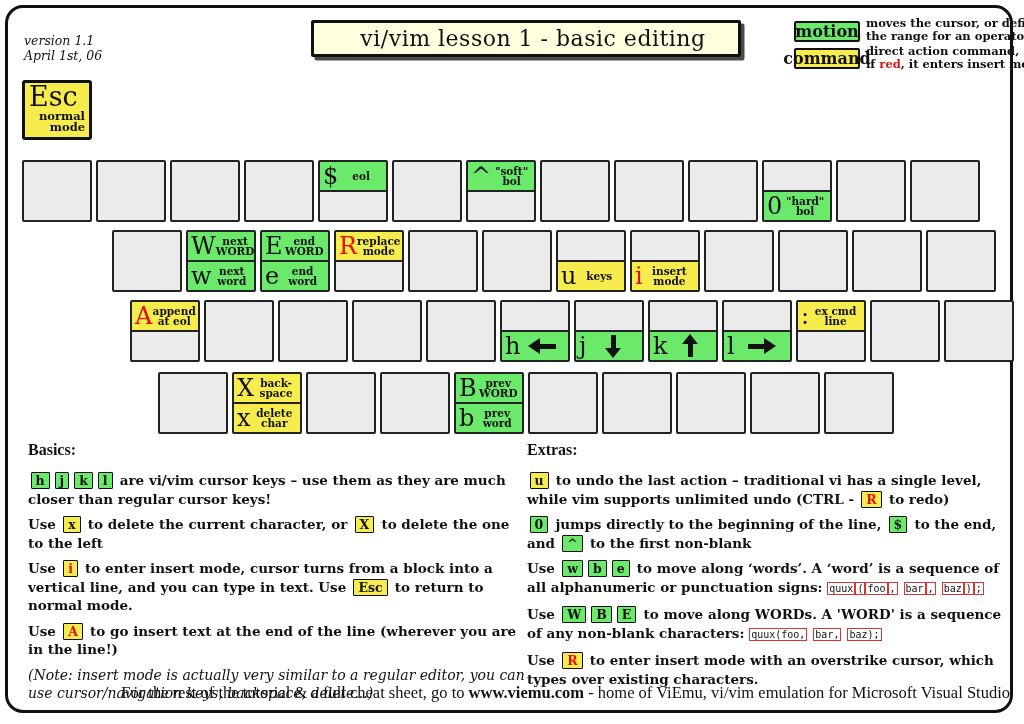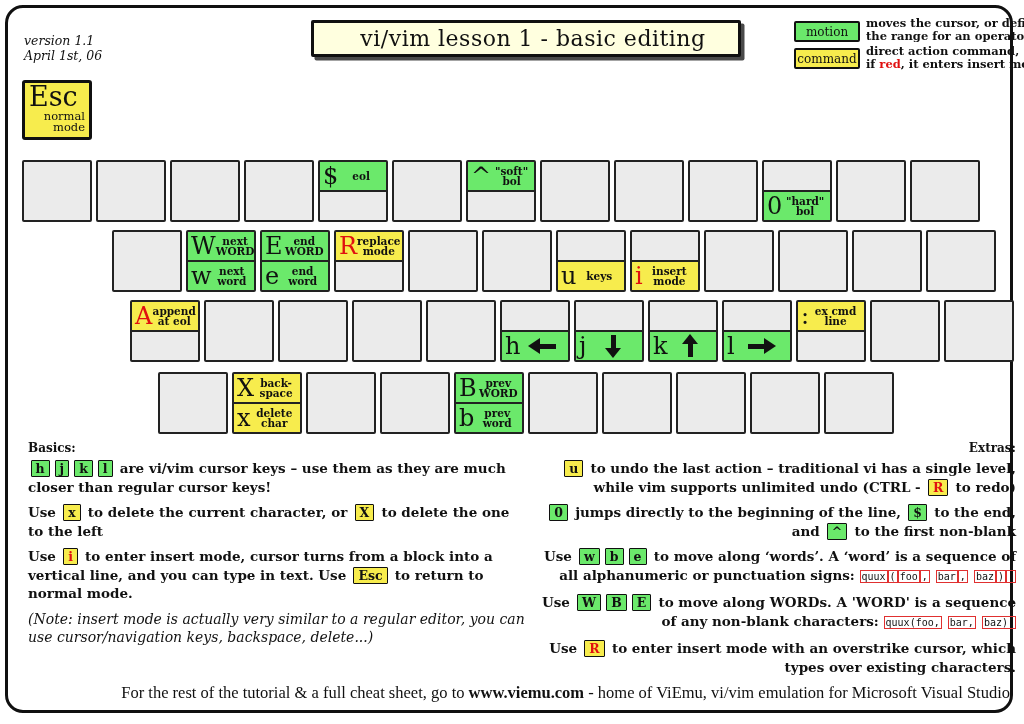--- a/index.html
+++ b/index.html
@@ -3,30 +3,30 @@
 <meta charset="utf-8">
 <style>
   html,body{margin:0;padding:0;background:#fff;}
   body{width:1024px;height:724px;position:relative;font-family:"DejaVu Serif",serif;color:#111;}
   .card{position:absolute;left:5px;top:5px;width:1008px;height:708px;border:3.5px solid #101010;border-radius:18px;box-sizing:border-box;background:#fff;}
 
   .ver{position:absolute;left:16px;top:9px;font-style:italic;font-size:12.5px;line-height:15px;margin-top:16px;}
 
   .title{position:absolute;left:303px;top:12px;width:410px;height:31px;background:#FFFFDF;border:3px solid #101010;box-shadow:3.5px 3.5px 0 #4a4a4a;border-radius:2px;display:flex;align-items:center;justify-content:center;font-size:22px;letter-spacing:.5px;padding-left:14px;}
 
-  .lg-box{position:absolute;width:62px;height:17px;border:2px solid #101010;display:flex;align-items:center;justify-content:center;font-size:12px;font-weight:normal;border-radius:2px;text-align:center;}
+  .lg-box{position:absolute;width:62px;height:17px;border:2px solid #101010;display:flex;align-items:center;justify-content:center;font-size:16px;font-weight:bold;border-radius:2px;text-align:center;}
   .lg-motion{left:786px;top:13px;background:#6BE96B;}
   .lg-command{left:786px;top:40px;background:#F7EC4D;}
   .lg-desc{position:absolute;left:858px;font-size:11.5px;font-weight:bold;line-height:13px;white-space:nowrap;}
   .lg-d1{top:9px;} .lg-d2{top:37px;}
   .redword{color:#E01010;margin-top:20px;}
 
   .esc{position:absolute;left:14px;top:72px;width:70px;height:60px;background:#F7EC4D;border:3px solid #101010;border-radius:3px;box-sizing:border-box;padding:0 4px;}
   .esc-sym{font-size:27px;line-height:28px;}
-  .esc-sub{text-align:right;font-size:11.5px;font-weight:normal;line-height:11px;}
+  .esc-sub{text-align:right;font-size:11.5px;font-weight:bold;line-height:11px;}
 
   .krow{position:absolute;display:flex;gap:4px;}
   .key{width:70px;height:62px;box-sizing:border-box;border:2.5px solid #222;border-radius:2px;background:#EBEBEB;flex:none;}
   .key.split{display:flex;flex-direction:column;padding:0;}
   .half{flex:1;display:flex;align-items:center;box-sizing:border-box;padding:0 2px 0 3px;min-height:0;}
   .half.top{border-bottom:2.5px solid #222;}
   .half.green{background:#6BE96B;}
   .half.yellow{background:#F7EC4D;}
   .half.gray{background:#EBEBEB;}
   .sym{font-size:24px;line-height:1;}
@@ -41,22 +41,22 @@
   .arr-r::before{content:"";position:absolute;left:2px;top:6px;width:17px;height:5px;background:#111;}
   .arr-r::after{content:"";position:absolute;right:0;top:0;border:8.5px solid transparent;border-left:12px solid #111;border-right:0;}
   .arr-u,.arr-d{width:17px;height:24px;}
   .arr-u::before{content:"";position:absolute;left:6px;top:8px;width:5px;height:15px;background:#111;}
   .arr-u::after{content:"";position:absolute;left:0;top:0;border:8.5px solid transparent;border-bottom:10px solid #111;border-top:0;}
   .arr-d::before{content:"";position:absolute;left:6px;top:1px;width:5px;height:15px;background:#111;}
   .arr-d::after{content:"";position:absolute;left:0;bottom:0;border:8.5px solid transparent;border-top:10px solid #111;border-bottom:0;}
 
   .sect{position:absolute;top:433px;}
   .sect-basics{left:20px;width:499px;}
-  .sect-extras{left:519px;width:489px;text-align:right;}
-  .sect-h{font-size:12px;font-weight:bold;margin:0 0 4px 0;}
+  .sect-extras{left:519px;width:489px;}
+  .sect-h{font-size:16px;font-weight:bold;margin:0 0 12px 0;font-family:Liberation Serif, serif;}
   .para{margin:0 0 7px 0;font-weight:bold;font-size:13.5px;line-height:18.5px;}
   .para.italic{font-style:italic;font-weight:normal;font-size:14px;}
 
   .kb{display:inline-block;border:1.6px solid #101010;padding:0 4px;font-weight:bold;background:#EBEBEB;margin:0 2.5px;line-height:15px;font-size:12.5px;border-radius:1px;}
   .kb.green{background:#6BE96B;}
   .kb.yellow{background:#F7EC4D;}
   .kb.gray{background:#EBEBEB;}
   .kb.redsym{color:#E01010;}
 
   .code{font-family:"DejaVu Sans Mono",monospace;font-size:10px;font-weight:normal;white-space:nowrap;}
@@ -269,20 +269,21 @@
         <div class="key"></div>
       </div>
     </div>
 
   <div class="sect sect-basics">
     <div class="sect-h">Basics:</div>
     <div>
         <p class="para"><span class="kb green">h</span><span class="kb green">j</span><span class="kb green">k</span><span class="kb green">l</span> are vi/vim cursor keys – use them as they are  much closer than regular cursor keys!</p>
         <p class="para">Use <span class="kb yellow">x</span> to delete the current character, or <span class="kb yellow">X</span> to delete the one to the left</p>
         <p class="para">Use <span class="kb yellow redsym">i</span> to enter insert mode, cursor turns from a block into a vertical line, and you can type in text. Use <span class="kb yellow">Esc</span> to  return to normal mode.</p>
+        <p class="para">Use <span class="kb yellow redsym">A</span> to go insert text at the end of the line (wherever you are in the line!)</p>
         <p class="para italic">(Note: insert mode is actually very similar to a regular editor, you can use cursor/navigation keys, backspace,  delete...)</p>
       </div>
   </div>
 
   <div class="sect sect-extras">
     <div class="sect-h">Extras:</div>
     <div>
         <p class="para"><span class="kb yellow">u</span> to undo the last action – traditional vi has a single level, while vim supports unlimited undo (CTRL - <span class="kb yellow redsym">R</span> to redo)</p>
         <p class="para"><span class="kb green">0</span> jumps directly to the beginning of the line, <span class="kb green">$</span> to the end, and <span class="kb green">^</span> to the first non-blank</p>
         <p class="para">Use <span class="kb green">w</span><span class="kb green">b</span><span class="kb green">e</span> to move along ‘words’. A ‘word’ is a sequence of all alphanumeric or punctuation signs:  <span class="code"><span class="tok">quux</span><span class="tok">(</span><span class="tok">foo</span><span class="tok">,</span> <span class="tok">bar</span><span class="tok">,</span> <span class="tok">baz</span><span class="tok">)</span><span class="tok">;</span></span></p>

